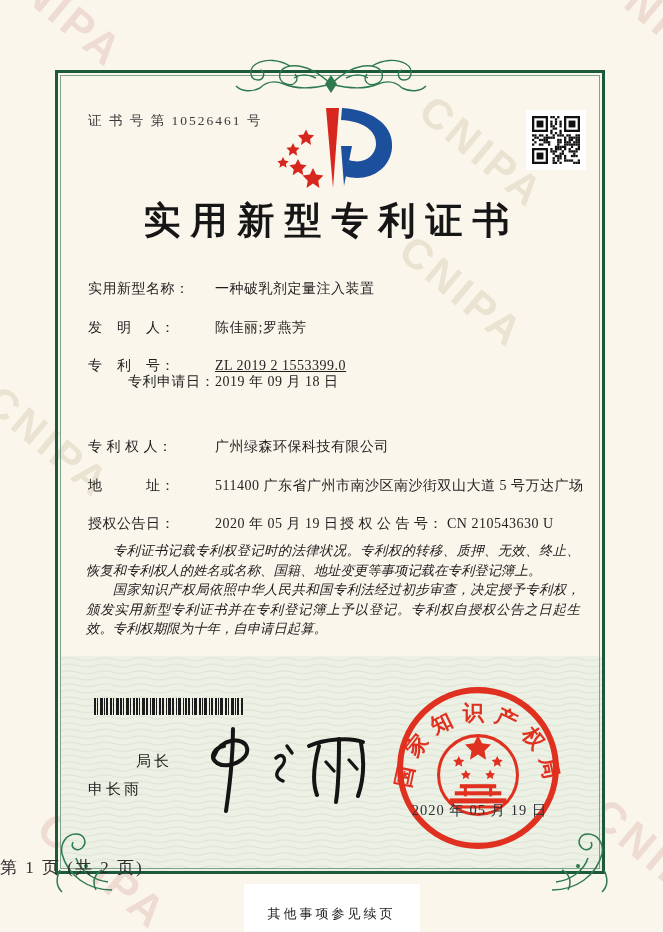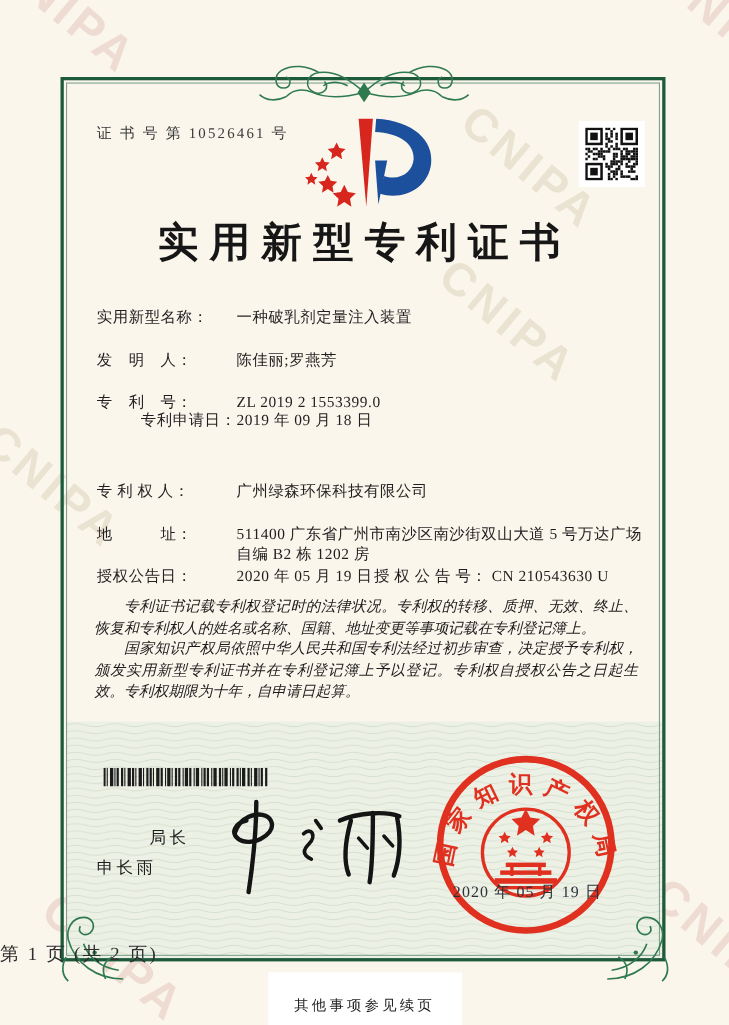--- a/index.html
+++ b/index.html
@@ -272,32 +272,31 @@
   </div>
 
   <h1 class="title">实用新型专利证书</h1>
 
   <div class="row" style="top:280px;">
     <span class="lab">实用新型名称：</span><span>一种破乳剂定量注入装置</span>
   </div>
   <div class="row" style="top:319px;">
     <span class="lab">发　明　人：</span><span>陈佳丽;罗燕芳</span>
   </div>
-  <div class="row" style="top:357px;">
+  <div class="row" style="top:357px;text-decoration:underline;">
     <span class="lab">专　利　号：</span><span>ZL 2019 2 1553399.0</span>
   </div>
   <div class="row" style="top:373px;text-align:right;">
     <span class="lab">专利申请日：</span><span>2019 年 09 月 18 日</span>
   </div>
   <div class="row" style="top:438px;">
     <span class="lab">专 利 权 人：</span><span>广州绿森环保科技有限公司</span>
   </div>
   <div class="row" style="top:477px;">
     <span class="lab">地　　　址：</span><span>511400 广东省广州市南沙区南沙街双山大道 5 号万达广场</span>
-    <div class="wrap2">自编 B2 栋 1202 房</div>
   </div>
   <div class="row" style="top:515px;">
     <span class="lab">授权公告日：</span><span>2020 年 05 月 19 日</span>
   </div>
   <div class="row" style="top:515px;left:340px;">
     <span>授 权 公 告 号：</span>
     <span>CN 210543630 U</span>
   </div>
 
   <div class="legal">

